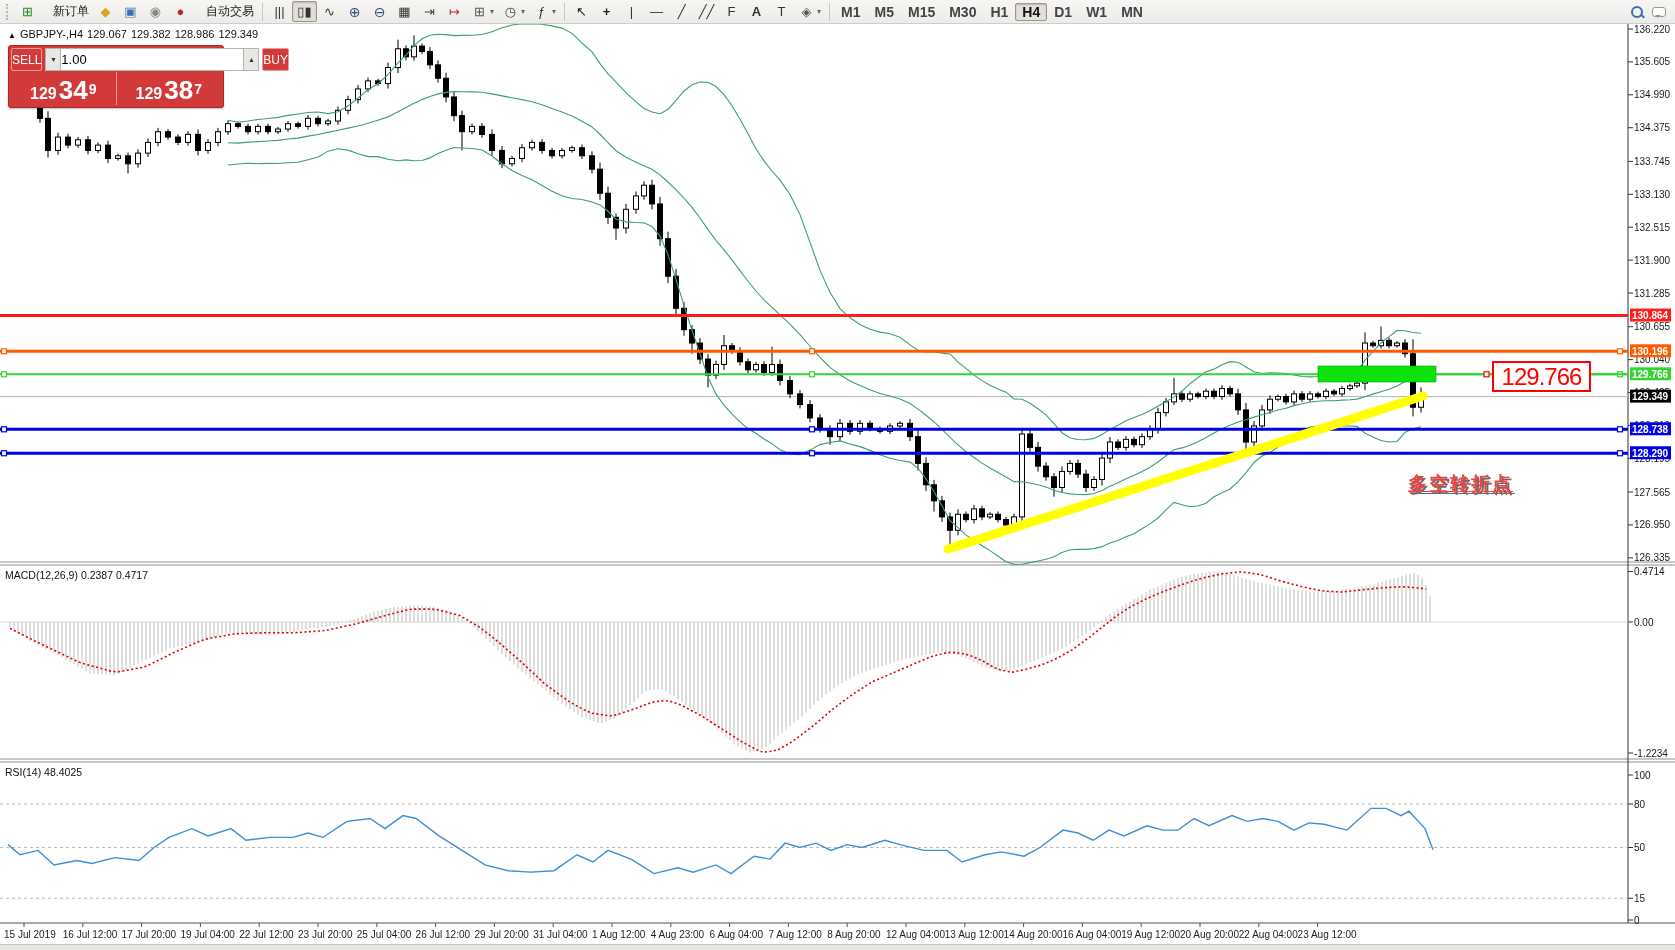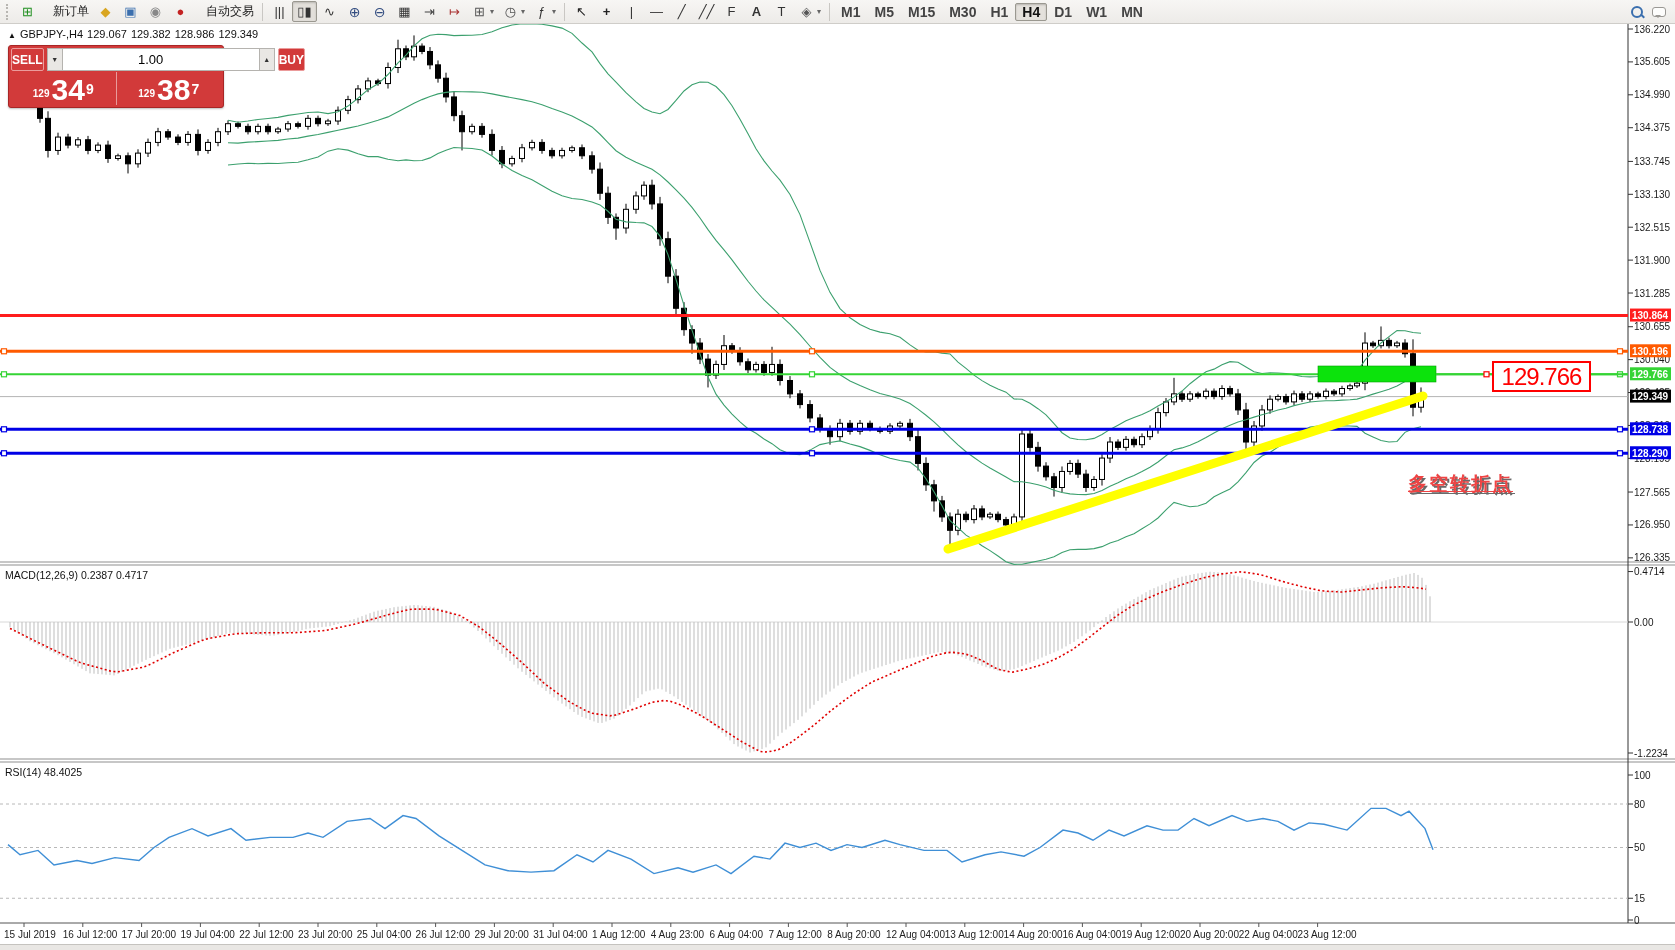--- a/index.html
+++ b/index.html
@@ -48,33 +48,33 @@
     font-weight:normal; color:#111; letter-spacing:0; }
   #symbol-bar span { margin-right:4px; }
   #collapse-arrow { font-size:8px; margin-right:5px; }
 
   
   #trade-panel { position:absolute; left:8px; top:45px; width:216px; height:63px; z-index:12;
     background:#d23a3a; border:1px solid #a82626; border-radius:3px; padding:2px;
     box-shadow:0 1px 2px rgba(0,0,0,.25); }
   #tp-top { display:flex; height:23px; }
   .tp-btn { width:52px; height:23px; background:#d23a3a; border:1px solid #eB9b9b;
-    color:#fff; font-size:12px; font-weight:bold; display:flex; align-items:center;
+    color:#fff; font-size:12px; font-weight:normal; display:flex; align-items:center;
     justify-content:center; border-radius:2px; }
   #tp-vol { flex:1; display:flex; margin:0 3px; height:23px; }
   .spin { width:16px; background:#e9e7e4; border:1px solid #b5b3af; color:#333;
     font-size:7px; display:flex; align-items:center; justify-content:center; }
   #vol-input { flex:1; border:1px solid #b5b3af; border-left:none; border-right:none;
-    text-align:center; font-size:13px; padding-right:20px; font-family:"Liberation Sans",sans-serif; }
+    text-align:left; font-size:13px; padding-right:6px; font-family:"Liberation Sans",sans-serif; }
   #tp-prices { display:flex; height:33px; margin-top:1px; }
   .tp-price { flex:1; color:#fff; display:flex; align-items:flex-end; justify-content:center;
     padding-bottom:1px; }
   .tp-price.sell { border-right:1px solid #e89k; border-right:1px solid #e89b9b; }
-  .p-small { font-size:10px; font-weight:bold; margin-right:2px; line-height:20px; }
-  .p-big { font-size:30px; font-weight:bold; line-height:28px; }
+  .p-small { font-size:16px; font-weight:bold; margin-right:2px; line-height:20px; }
+  .p-big { font-size:26px; font-weight:bold; line-height:28px; }
   .p-sup { font-size:14px; font-weight:bold; line-height:30px; vertical-align:top; margin-left:1px; }
 
   
   .pane-label { position:absolute; z-index:10; font-size:10.5px; color:#111; }
 
   
   #price-tag { position:absolute; z-index:11; border:2px solid #f00; background:#fff;
     color:#f00; font-size:24px; display:flex; align-items:center; justify-content:center;
     letter-spacing:-1px; }
   #cn-note { position:absolute; z-index:11; font-size:19px; font-weight:bold; color:#ef4444;

